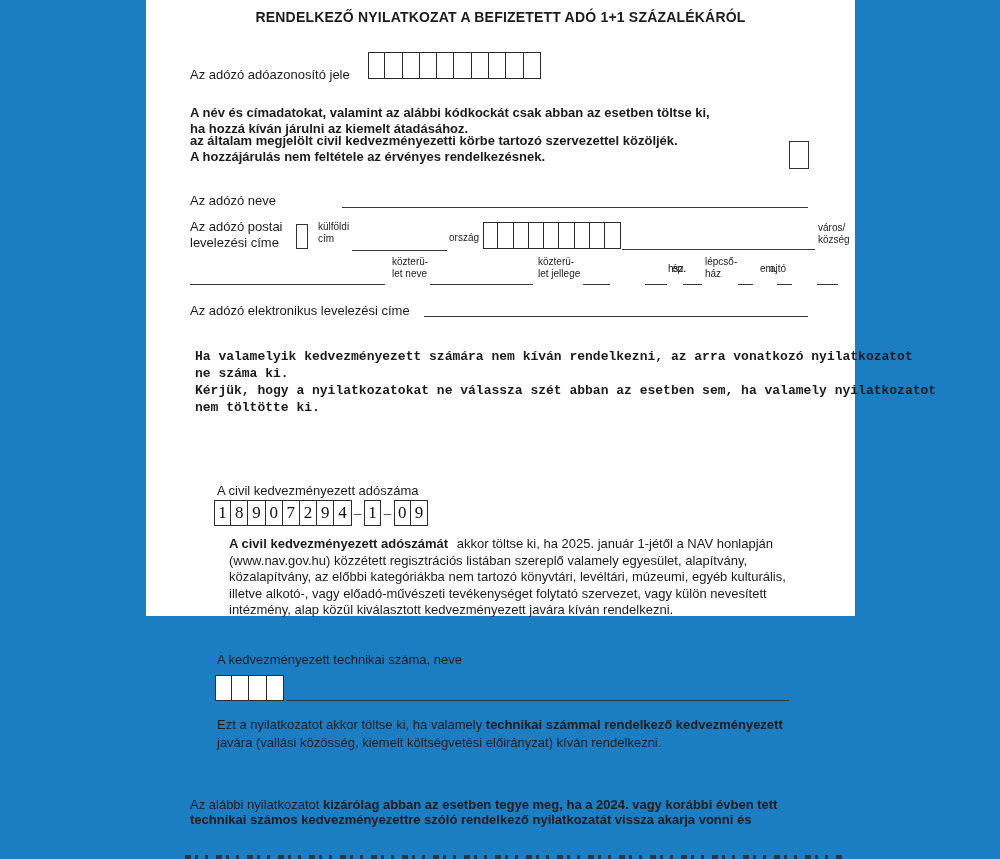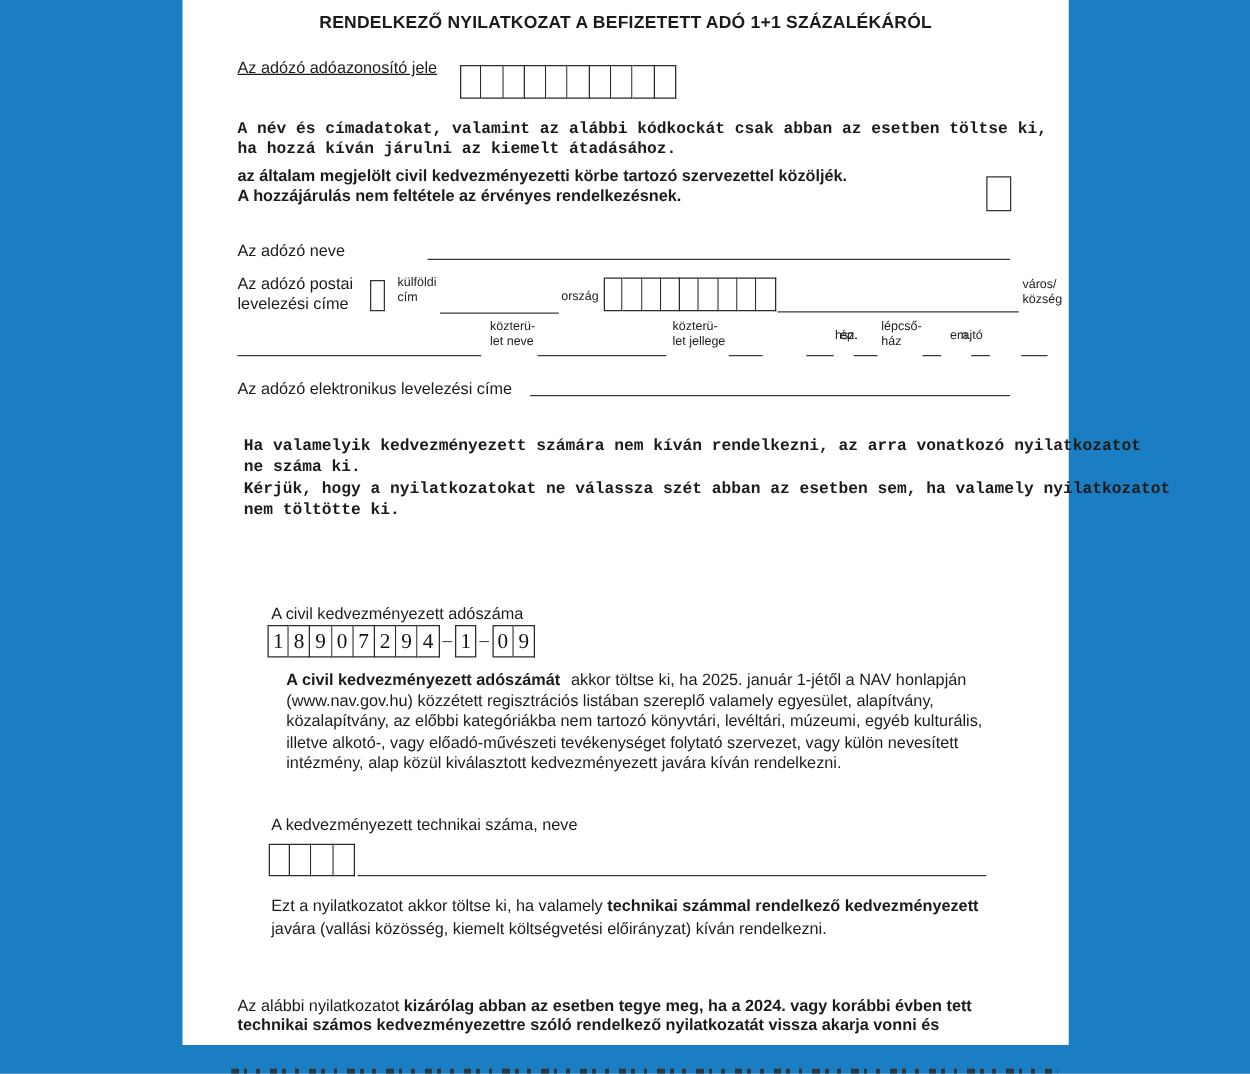--- a/index.html
+++ b/index.html
@@ -3,21 +3,21 @@
 <meta charset="utf-8">
 <style>
   html,body{margin:0;padding:0;}
   body{
     width:1000px;height:859px;position:relative;overflow:hidden;
     background:#1b7ec3;
     font-family:"Liberation Sans", sans-serif;
     color:#1b1b1b;
   }
   .page{
-    position:absolute;left:146px;top:0;width:709px;height:836px;
+    position:absolute;left:146px;top:0;width:709px;height:616px;
     background:#ffffff;
   }
   .abs{position:absolute;}
   .line{white-space:nowrap;}
   .b{font-weight:bold;}
   .t13{font-size:13px;}
   .small{font-size:10px;line-height:11.5px;color:#222;}
   .title{
     position:absolute;left:0;top:9px;width:709px;text-align:center;
     font-size:14px;font-weight:bold;letter-spacing:.2px;white-space:nowrap;
@@ -53,35 +53,35 @@
       repeating-linear-gradient(90deg,#2a2a2a 0 6px,transparent 6px 10px,#2a2a2a 10px 13px,transparent 13px 20px,#2a2a2a 20px 23px,transparent 23px 31px);
   }
 </style>
 </head>
 <body>
 
 <div class="page">
 
   <div class="title">RENDELKEZŐ NYILATKOZAT A BEFIZETETT ADÓ 1+1 SZÁZALÉKÁRÓL</div>
 
-  <div class="abs t13 line" style="left:44px;top:46px;text-decoration:underline;">Az adózó adóazonosító jele</div>
+  <div class="abs t13 line" style="left:44px;top:67px;">Az adózó adóazonosító jele</div>
   <div class="grp" style="left:222px;top:52px;">
     <div class="cell c17"></div>
     <div class="cell c17"></div>
     <div class="cell c17"></div>
     <div class="cell c17"></div>
     <div class="cell c17"></div>
     <div class="cell c17"></div>
     <div class="cell c17"></div>
     <div class="cell c17"></div>
     <div class="cell c17"></div>
     <div class="cell c17"></div>
   </div>
 
-  <div class="abs p-intro" style="left:44px;top:95px;font-family:Liberation Mono, monospace;">
+  <div class="abs p-intro" style="left:44px;top:105px;">
     <div class="line">A név és címadatokat, valamint az alábbi kódkockát csak abban az esetben töltse ki,</div>
     <div class="line">ha hozzá kíván járulni az kiemelt átadásához.</div>
   </div>
 
   <div class="abs p-consent" style="left:44px;top:133px;">
     <div class="line">az általam megjelölt civil kedvezményezetti körbe tartozó szervezettel közöljék.</div>
     <div class="line">A hozzájárulás nem feltétele az érvényes rendelkezésnek.</div>
   </div>
   <div class="chk" style="left:643px;top:141px;width:20px;height:28px;"></div>
 

